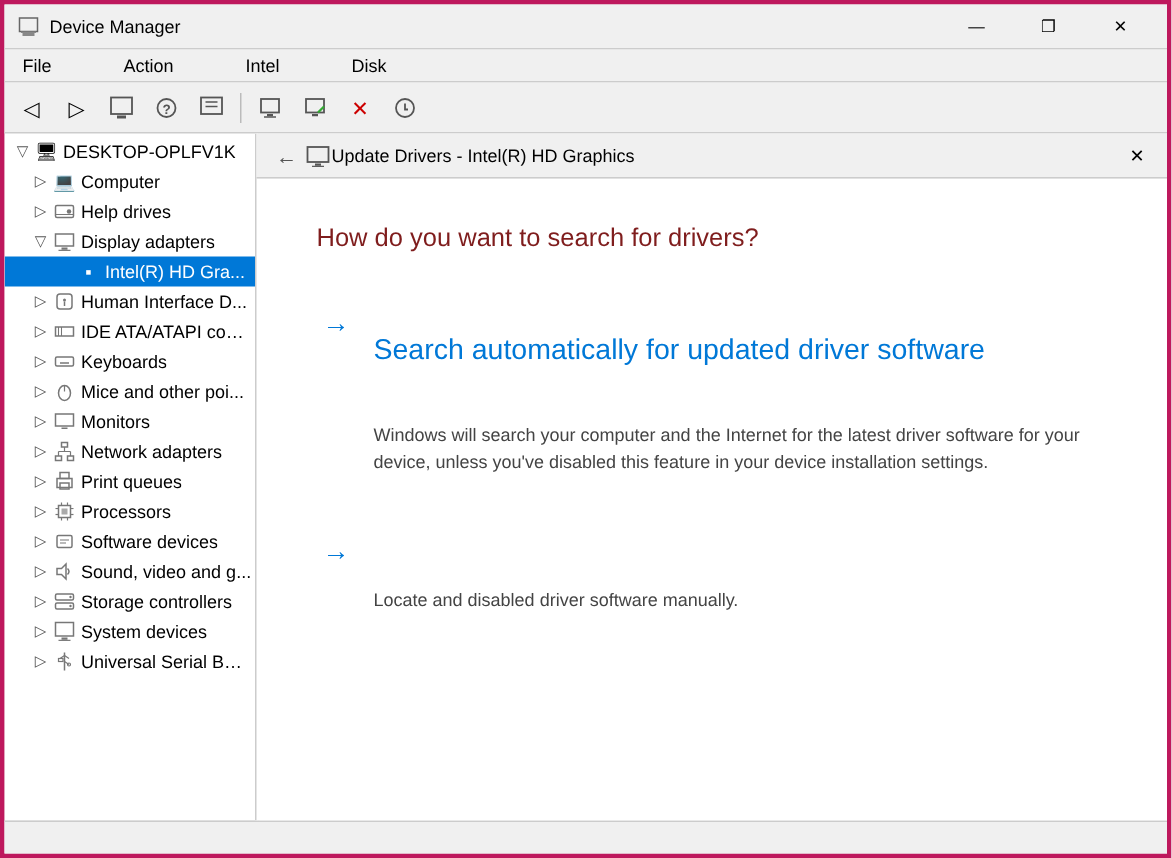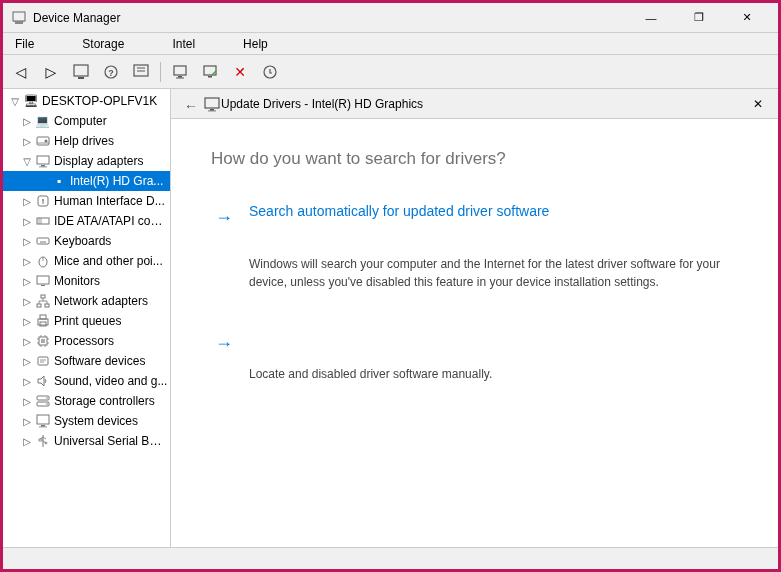--- a/index.html
+++ b/index.html
@@ -232,44 +232,45 @@
       font-weight: normal;
     }
 
     .dialog-body {
       flex: 1;
       padding: 30px 40px;
       overflow-y: auto;
     }
     .dialog-question {
       font-size: 17px;
-      color: #737373;
+      color: #7f1d1d;
       font-weight: 400;
       margin-bottom: 30px;
     }
     .driver-option {
       display: flex;
       align-items: flex-start;
       margin-bottom: 30px;
       gap: 16px;
       cursor: pointer;
       padding: 4px;
     }
     .arrow-icon {
       font-size: 18px;
       color: #0078d7;
       margin-top: 2px;
       flex-shrink: 0;
     }
     .option-content {}
     .option-title {
       color: #0078d7;
-      font-size: 14px;
+      font-size: 19px;
       margin-bottom: 4px;
       cursor: pointer;
+      margin-top: 20px;
     }
     .option-desc {
       color: #444;
       font-size: 12px;
       line-height: 1.5;
       max-width: 480px;
       margin-top: 36px;
     }
 
     .dialog-footer {
@@ -306,23 +307,23 @@
     <span class="title-bar-title">Device Manager</span>
     <div class="title-bar-controls">
       <button class="title-bar-btn">—</button>
       <button class="title-bar-btn">❐</button>
       <button class="title-bar-btn close">✕</button>
     </div>
   </div>
 
   <div class="menu-bar">
     <span class="menu-item">File</span>
-    <span class="menu-item">Storage</span>
+    <span class="menu-item">Action</span>
     <span class="menu-item">Intel</span>
-    <span class="menu-item">Help</span>
+    <span class="menu-item">Disk</span>
   </div>
 
   <div class="toolbar">
     <button class="toolbar-btn">◁</button>
     <button class="toolbar-btn">▷</button>
     <button class="toolbar-btn">
       <svg width="16" height="16" viewBox="0 0 16 16">
           <rect x="1" y="1" width="14" height="11" fill="none" stroke="#555" stroke-width="1.2"></rect>
           <rect x="5" y="13" width="6" height="2" fill="#555"></rect>
         </svg>

